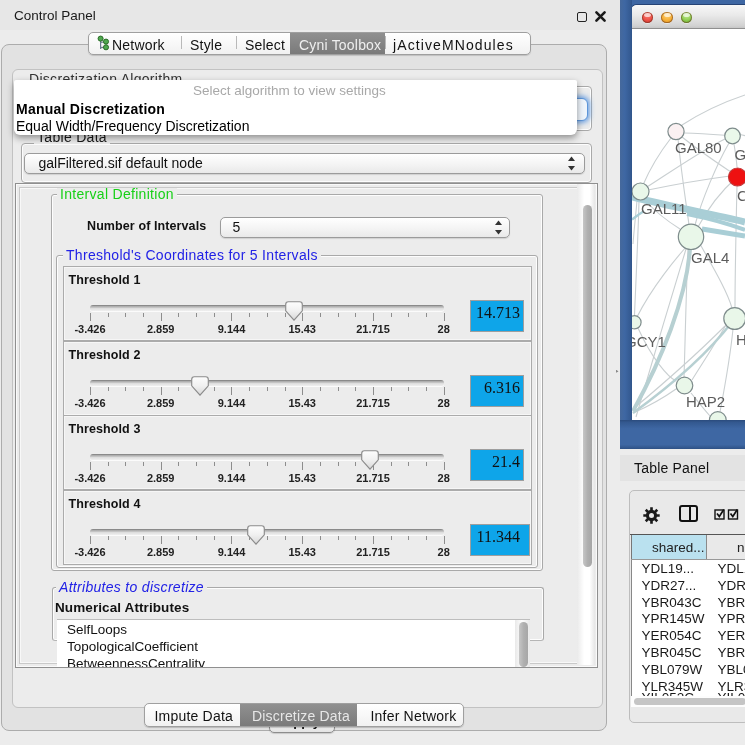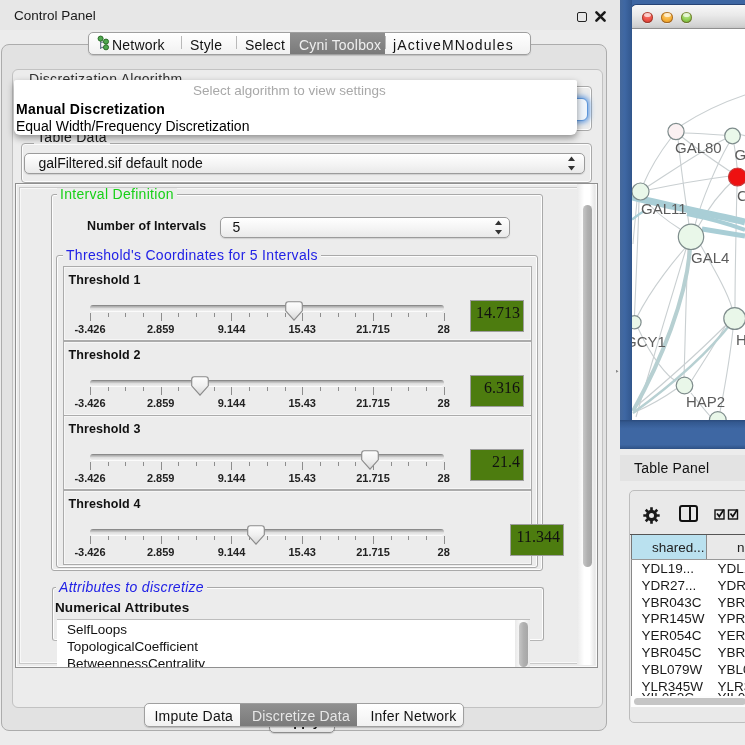--- a/index.html
+++ b/index.html
@@ -8,21 +8,21 @@
 .etch{border:1px solid #a9a9a9;border-radius:3px;box-shadow:inset 0 0 0 1px #fdfdfd;}
 .gtitle{position:absolute;font-size:14px;letter-spacing:0.3px;background:#ececec;padding:0 3px;line-height:13px;}
 .combo{position:absolute;border:1px solid #9b9b9b;border-radius:5px;
 background:linear-gradient(180deg,#ffffff 0%,#f4f4f4 55%,#e9e9e9 100%);
 font-size:14px;color:#111;box-shadow:0 1px 1px rgba(0,0,0,0.12);}
 .combo .ar{position:absolute;right:7px;width:9px;}
 
 .tickminor{position:absolute;height:4px;background-image:repeating-linear-gradient(90deg,#8d8d8d 0,#8d8d8d 1px,transparent 1px,transparent 17.685px);}
 .tickmajor{position:absolute;height:8px;background-image:repeating-linear-gradient(90deg,#8d8d8d 0,#8d8d8d 1px,transparent 1px,transparent 70.74px);}
 .ticklabel{position:absolute;transform:translateX(-50%);font-size:11px;font-weight:bold;color:#222;}
-.field{position:absolute;background:#4d7c0f;border:1px solid #9e9e9e;font-family:"Liberation Serif",serif;
+.field{position:absolute;background:#0ea5e9;border:1px solid #9e9e9e;font-family:"Liberation Serif",serif;
 font-size:16px;color:#111;text-align:right;}
 .track{position:absolute;height:6px;border-radius:3px;
 background:linear-gradient(180deg,#8a8a8a 0,#8a8a8a 1.2px,#a9a9a9 1.2px,#c4c4c4 2.5px,#dedede 3.5px,#f0f0f0 6px);
 box-shadow:0 1px 0 rgba(255,255,255,.8);}
 .thlabel{position:absolute;font-weight:bold;font-size:12.5px;color:#111;letter-spacing:0.1px;}
 .vthumb{position:absolute;width:9px;border-radius:4.5px;background:linear-gradient(90deg,#c6c6c6,#b0b0b0 50%,#a6a6a6);}
 .ttxt{top:36.5px;font-size:14px;letter-spacing:0.2px;color:#111;white-space:nowrap;}
 .tsep{top:36px;width:1px;height:13px;background:#b9b9b9;}
 .btxt{top:707.5px;font-size:14px;letter-spacing:0.2px;color:#111;white-space:nowrap;}
 </style></head><body>
@@ -147,21 +147,21 @@
 <div class="tickmajor" style="left:89.5px;top:536.0px;width:356px;"></div>
 <span class="ticklabel" style="left:90.0px;top:546.0px;">-3.426</span>
 <span class="ticklabel" style="left:160.7px;top:546.0px;">2.859</span>
 <span class="ticklabel" style="left:231.5px;top:546.0px;">9.144</span>
 <span class="ticklabel" style="left:302.2px;top:546.0px;">15.43</span>
 <span class="ticklabel" style="left:373.0px;top:546.0px;">21.715</span>
 <span class="ticklabel" style="left:443.7px;top:546.0px;">28</span>
 <svg class="abs" style="left:247.3px;top:524.7px;" width="18" height="20" viewBox="0 0 18 20">
       <path d="M3.4,0.7 h11.2 q2.7,0 2.7,2.7 v6.4 L9,19.2 L0.7,9.8 v-6.4 q0,-2.7 2.7,-2.7 z" fill="url(#thg)" stroke="#8b8b8b" stroke-width="1.15"></path>
     </svg>
-    <div class="field" style="left:470px;top:523.5px;width:49px;height:27px;padding:3px 3px 0 0;margin-left:40px;">11.344</div>
+    <div class="field" style="left:470px;top:523.5px;width:49px;height:27px;padding:3px 9px 0 0;">11.344</div>
 
 <div class="abs etch" style="left:52px;top:587px;width:490px;height:52px;background:transparent;border-bottom-color:#b5b5b5;"></div>
 <div class="gtitle" style="left:56px;top:581px;color:#2222e6;font-style:italic;">Attributes to discretize</div>
 <div class="thlabel" style="left:55px;top:600px;font-size:13.5px;">Numerical Attributes</div>
 <div class="abs" style="left:57px;top:619px;width:473px;height:47px;background:#ffffff;border-top:1px solid #bdbdbd;overflow:hidden;">
 <div style="position:absolute;left:10px;top:0.5px;font-size:13.5px;color:#111;line-height:17px;">SelfLoops<br>TopologicalCoefficient<br>BetweennessCentrality</div>
 <div style="position:absolute;right:0;top:0;width:15.5px;height:47px;background:linear-gradient(90deg,#e9e9e9,#fdfdfd 45%,#e8e8e8);"></div>
 <div class="vthumb" style="right:2.5px;top:2px;height:45px;"></div>
 </div>
 

